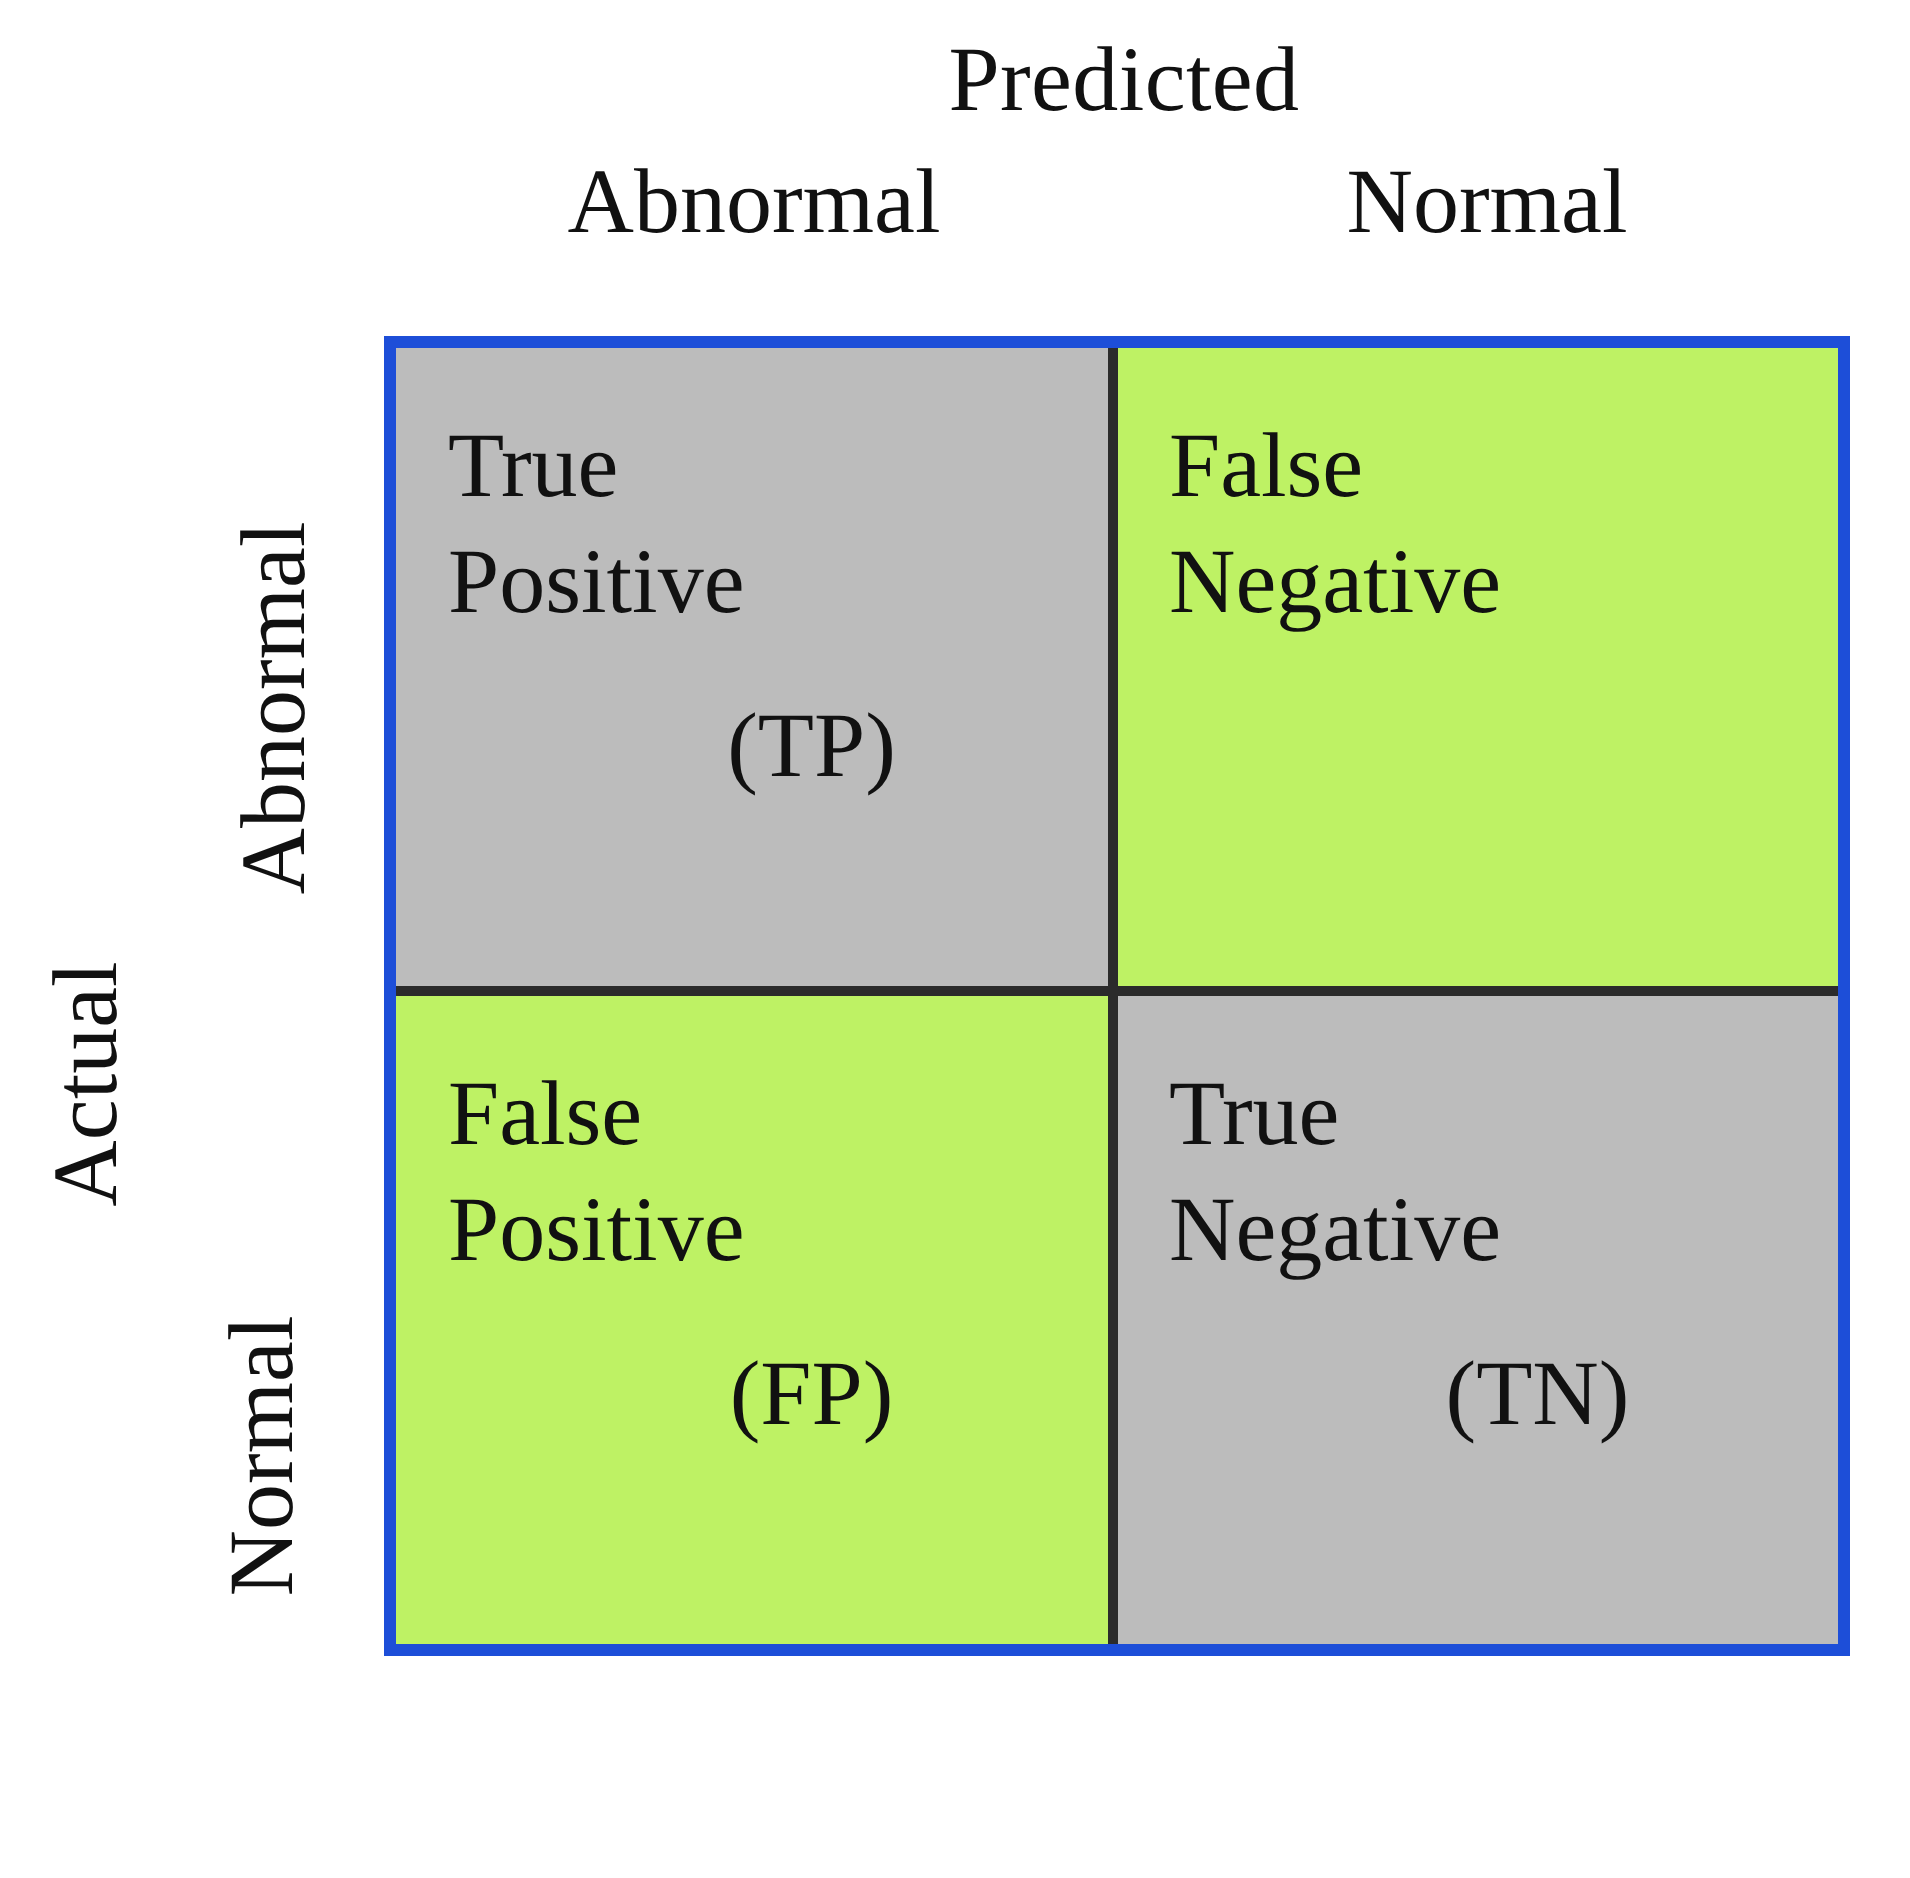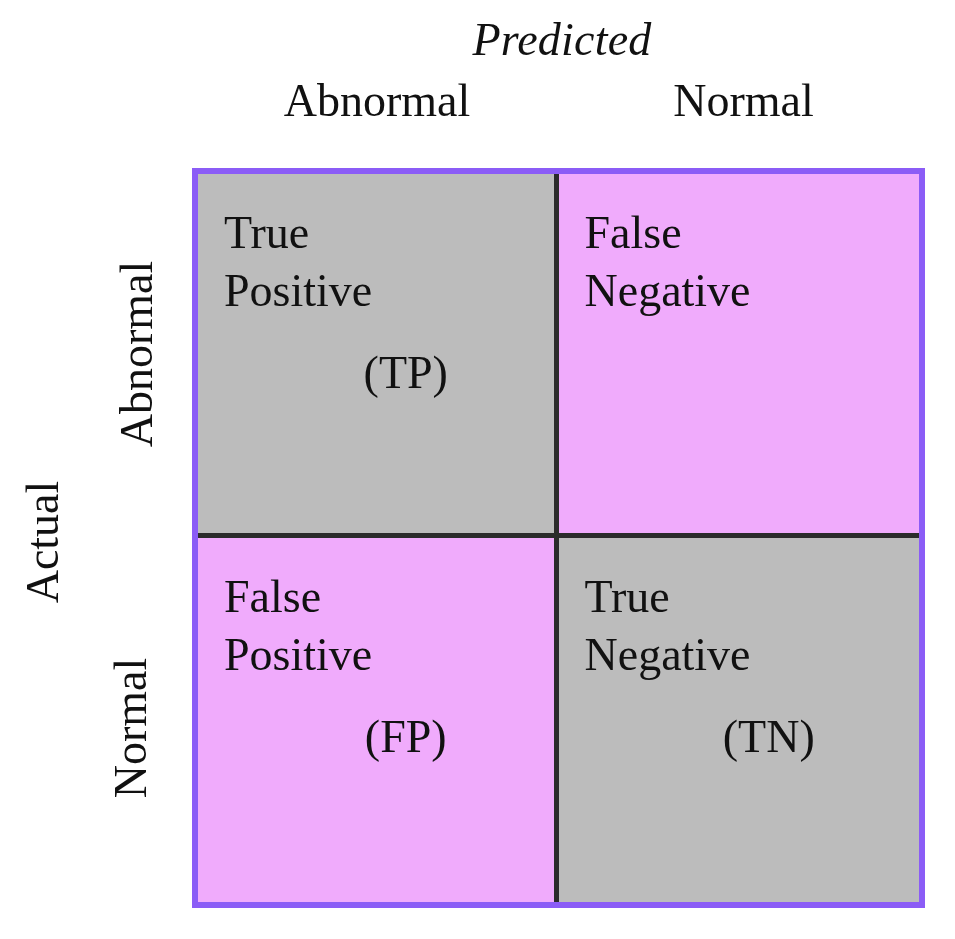--- a/index.html
+++ b/index.html
@@ -25,21 +25,20 @@
   .col-group-title {
     position: absolute;
     left: 362px;
     top: 14px;
     width: 400px;
     text-align: center;
     font-size: 46px;
     line-height: 52px;
     letter-spacing: 0.2px;
     white-space: nowrap;
-    font-style: italic;
   }
   .col-label {
     position: absolute;
     top: 75px;
     font-size: 46px;
     line-height: 52px;
     text-align: center;
     white-space: nowrap;
   }
   .col-label.c0 { left: 192px; width: 370px; }
@@ -75,38 +74,38 @@
     top: 702px;
     width: 368px;
   }
 
   
   #matrix {
     position: absolute;
     left: 192px;
     top: 168px;
     width: 733px;
-    height: 740px;
+    height: 660px;
     box-sizing: border-box;
-    border: 6px solid #8b5cf6;
+    border: 6px solid #1d4ed8;
     display: grid;
     grid-template-columns: 1fr 1fr;
     grid-template-rows: 1fr 1fr;
     background: #ffffff;
   }
   .cell {
     position: relative;
     box-sizing: border-box;
     padding: 30px 26px 0 26px;
     font-size: 46px;
     line-height: 58px;
     overflow: hidden;
   }
   .cell.fill-gray { background: #bcbcbc; }
-  .cell.fill-white { background: #f0abfc; }
+  .cell.fill-white { background: #bef264; }
   .cell.bdr-right { border-right: 5px solid #2b2b2b; }
   .cell.bdr-bottom { border-bottom: 5px solid #2b2b2b; }
 
   .cell .line {
     display: block;
     text-align: left;
     white-space: nowrap;
   }
   .cell .line.abbr {
     text-align: center;

